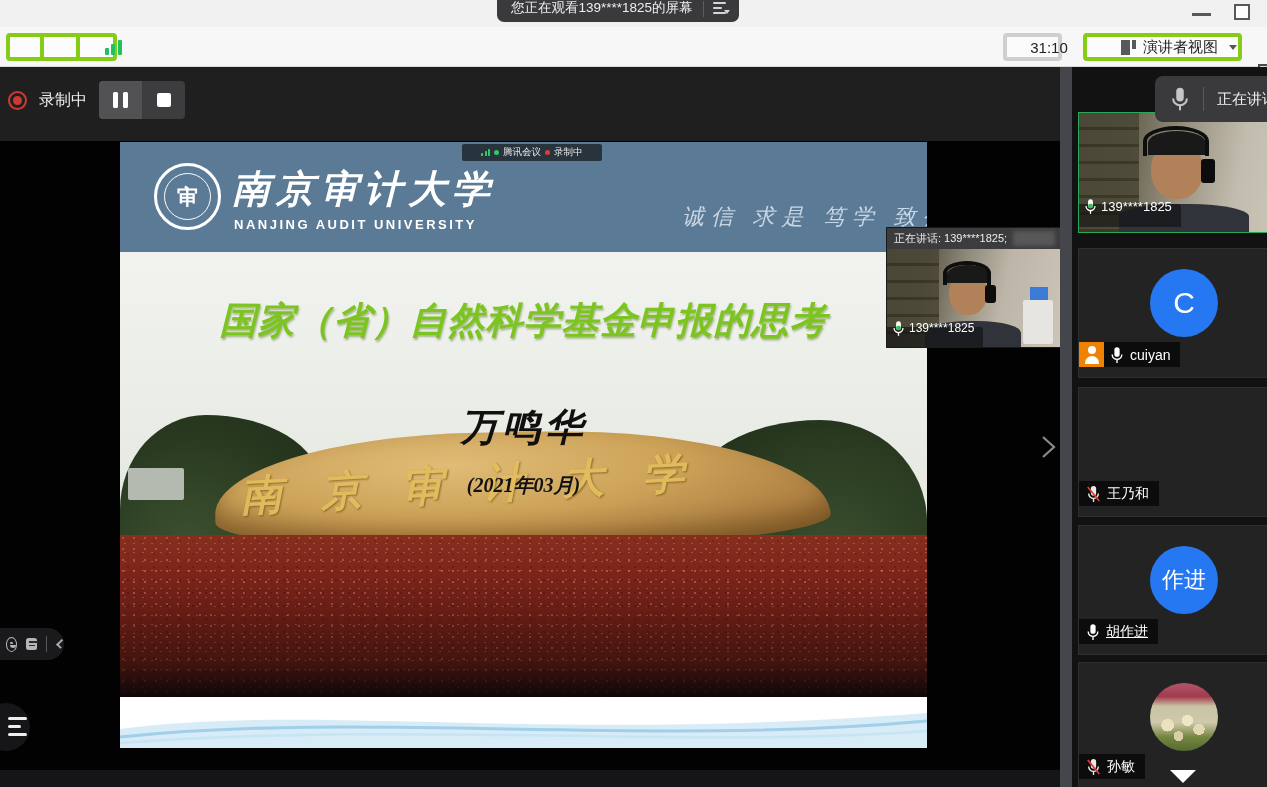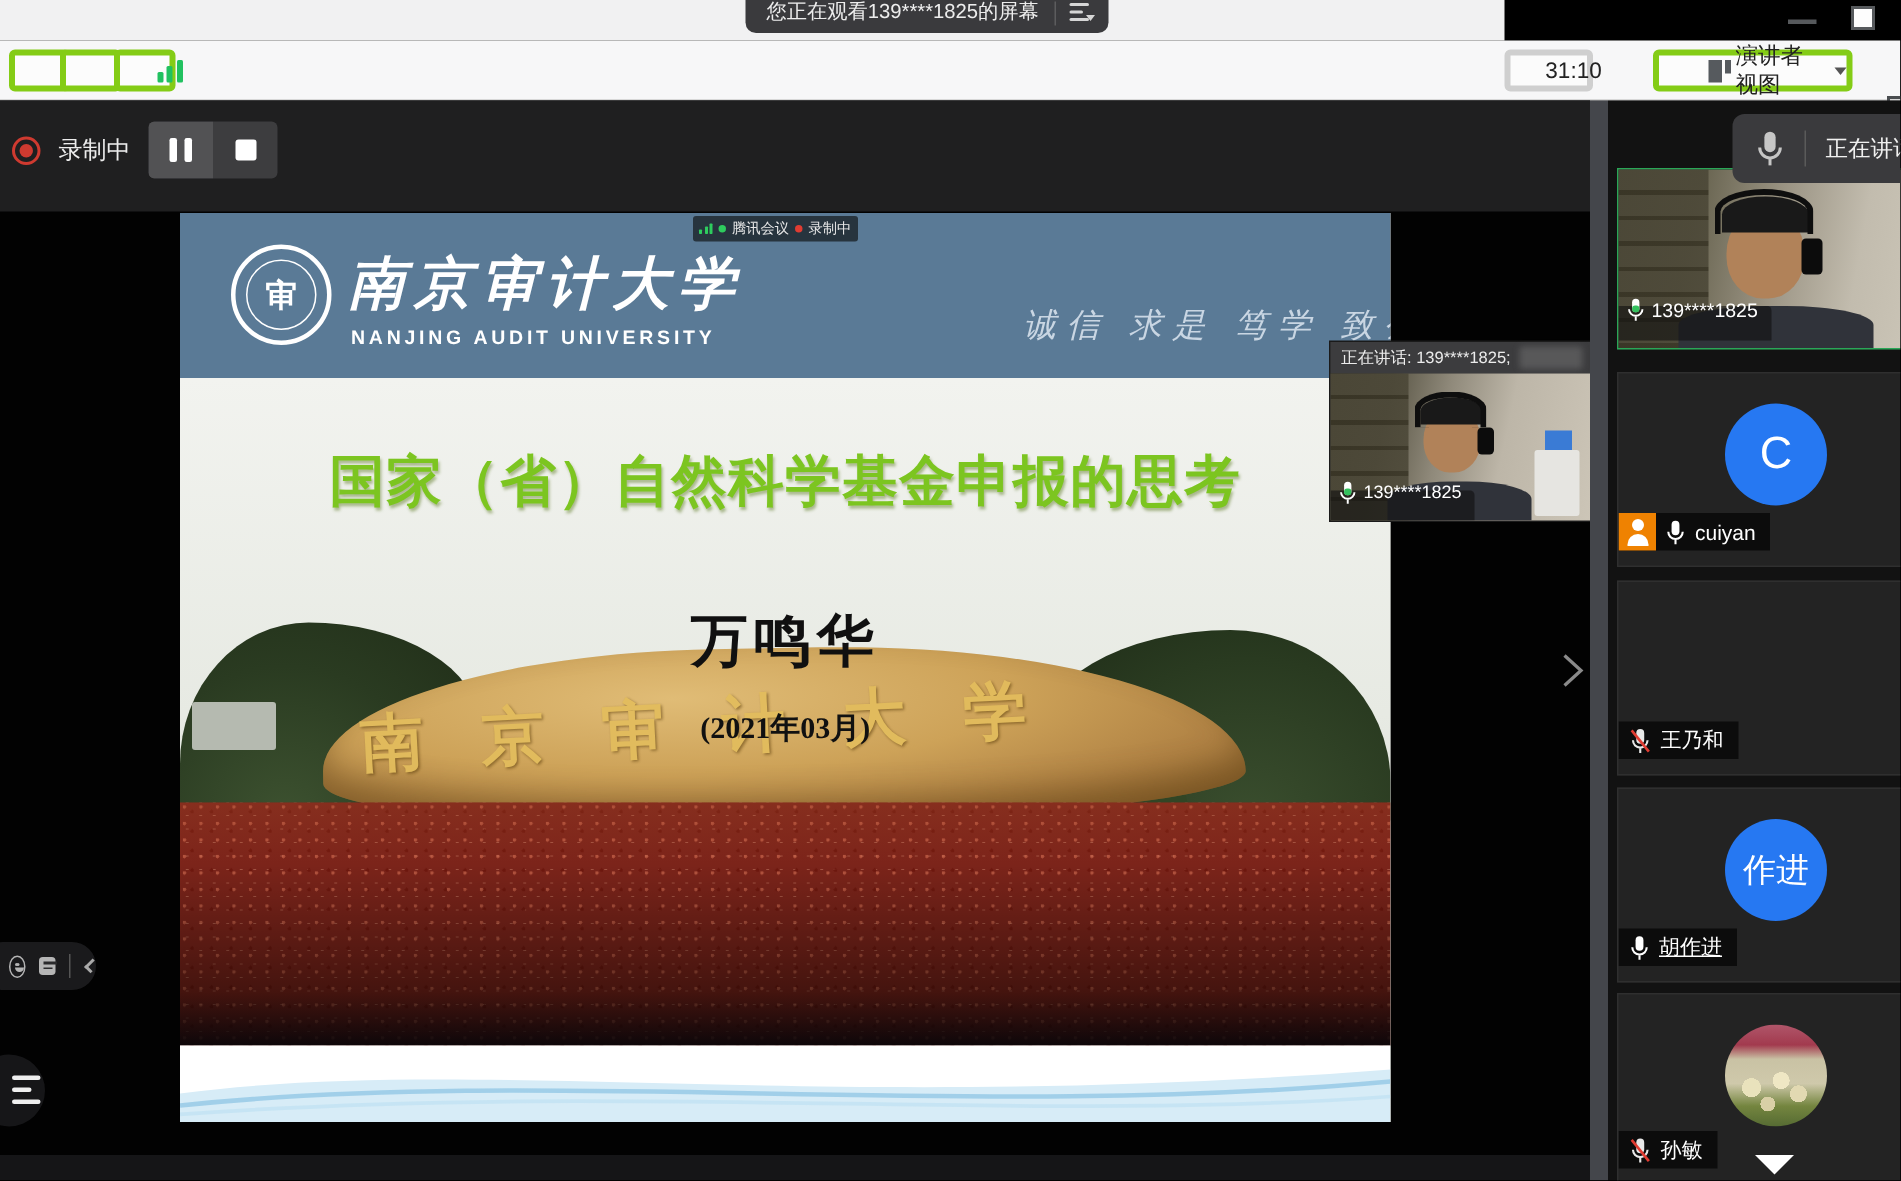--- a/index.html
+++ b/index.html
@@ -2,21 +2,21 @@
 <html><head>
 <meta charset="utf-8">
 <style>
   * { margin:0; padding:0; box-sizing:border-box; }
   html,body { width:1267px; height:787px; overflow:hidden; background:#000;
               font-family:"Liberation Sans", sans-serif; }
   .abs { position:absolute; }
   .screen { position:relative; width:1267px; height:787px; background:#000; overflow:hidden; }
 
   
-  .titlebar { left:0; top:0; width:1003px; height:27px; background:#f1f1f2; }
+  .titlebar { left:0; top:0; width:1267px; height:27px; background:#f1f1f2; }
   .banner-pill { left:497px; top:-10px; height:32px; background:#3a3a3d; border-radius:7px;
     display:flex; align-items:flex-end; padding:0 10px 5px 14px; color:#ededed; font-size:13.5px; }
   .banner-sep { width:1px; height:16px; background:#5c5c5e; margin:0 9px 0 10px; align-self:flex-end; }
   .banner-menu { width:16px; height:13px; position:relative; margin-bottom:2px; }
   .banner-menu i { position:absolute; left:0; height:1.8px; background:#d6d6d6; border-radius:1px; }
   .banner-menu i:nth-child(1){ top:0; width:13px; }
   .banner-menu i:nth-child(2){ top:5px; width:9px; }
   .banner-menu i:nth-child(3){ top:10px; width:13px; }
   .banner-caret { position:absolute; right:-1px; bottom:1px; width:0; height:0;
     border-left:3.5px solid transparent; border-right:3.5px solid transparent; border-top:4px solid #d6d6d6; }
@@ -31,21 +31,21 @@
   .info-circle { width:19px; height:19px; border-radius:50%; background:#62666b; position:relative; }
   .info-circle i { position:absolute; left:8px; background:#fff; border-radius:1px; }
   .info-dot { top:3.5px; width:3px; height:3px; }
   .info-bar { top:8px; width:3px; height:7px; }
   .shield-btn { left:40px; width:29px; }
   .signal-btn { left:76px; width:31px; }
   .sig-bars { display:flex; align-items:flex-end; gap:2.5px; }
   .sig-bars i { width:4px; background:#21c160; border-radius:1px; }
   .sig-bars i:nth-child(1){height:7px;} .sig-bars i:nth-child(2){height:11px;} .sig-bars i:nth-child(3){height:15px;}
   .timer-box { left:1003px; width:59px; font-size:15px; color:#222; background:#fbfbfb; border-color:#cfcfcf; }
-  .view-btn { left:1083px; width:133px; gap:7px; font-size:15px; color:#222;margin-left:19px; }
+  .view-btn { left:1083px; width:159px; gap:7px; font-size:15px; color:#222; }
   .layout-icon { width:15px; height:15px; position:relative; }
   .layout-icon i { position:absolute; background:#565a5e; }
   .layout-icon i:nth-child(1){ left:0; top:0; width:9px; height:15px; }
   .layout-icon i:nth-child(2){ left:11px; top:0; width:4px; height:9px; }
   .view-caret { width:0; height:0; border-left:4.5px solid transparent; border-right:4.5px solid transparent;
     border-top:5px solid #555; margin-left:4px; }
   .expand-part { left:1258px; top:37px; width:14px; height:14px;
     border-top:2.5px solid #4a4d50; border-left:2.5px solid #4a4d50; }
 
   
@@ -68,29 +68,29 @@
   .seal { position:absolute; left:34px; top:21px; width:67px; height:67px; border:3px solid #fff; border-radius:50%; }
   .seal-inner { position:absolute; left:7px; top:7px; width:47px; height:47px; border:1.5px solid #fff;
     border-radius:50%; display:flex; align-items:center; justify-content:center; color:#fff;
     font-size:21px; font-weight:700; }
   .uni-cn { position:absolute; left:112px; top:22px; color:#fff; font-size:38px; font-weight:700;
     font-style:italic; letter-spacing:6px; font-family:"Liberation Serif", serif; }
   .uni-en { position:absolute; left:114px; top:75px; color:#fff; font-size:13px; font-weight:700; letter-spacing:2.5px; }
   .motto { position:absolute; left:562px; top:60px; color:#c9d6e3; font-size:22px; font-style:italic;
     letter-spacing:7px; font-family:"Liberation Serif", serif; white-space:nowrap; }
   .slide-badge { position:absolute; left:342px; top:2px; height:17px; background:rgba(35,46,54,.92);
-    border-radius:2px; display:flex; align-items:center; gap:4px; padding:0 4px; color:#e8e8e8; font-size:9.5px; }
+    border-radius:2px; display:flex; align-items:center; gap:4px; padding:0 19px; color:#e8e8e8; font-size:9.5px; }
   .mini-bars { display:flex; align-items:flex-end; gap:1.5px; }
   .mini-bars i { width:2px; background:#2ecc5e; border-radius:.5px; }
   .mini-bars i:nth-child(1){height:3px;} .mini-bars i:nth-child(2){height:5px;} .mini-bars i:nth-child(3){height:7px;}
   .dot-green { width:5px; height:5px; border-radius:50%; background:#2ecc5e; }
   .dot-red { width:5px; height:5px; border-radius:50%; background:#e03c32; }
 
   .slide-body { position:absolute; left:0; top:110px; width:807px; height:496px;
-    background:linear-gradient(180deg,#f2f3ef 0%,#e7eae3 45%,#dde1da 72%,#d3d8cd 100%); }
+    background:linear-gradient(180deg,#f2f3ef 0%,#e7eae3 45%,#dde1da 72%,#d3d8cd 100%);font-style:italic; }
   .slide-title { position:absolute; left:0; top:44px; width:807px; text-align:center;
     font-size:37px; font-weight:700; color:#7cc520; letter-spacing:1px;
     text-shadow:1px 2px 2px rgba(85,115,25,.45); }
   .tree { position:absolute; background:#2c3d24; }
   .tree-left { left:0; top:163px; width:200px; height:132px;
     background:radial-gradient(ellipse at 35% 100%, #3d5230 0%, #2a3b21 55%, #202d18 100%);
     border-radius:45% 60% 0 0 / 75% 55% 0 0; }
   .tree-right { left:570px; top:168px; width:237px; height:127px;
     background:radial-gradient(ellipse at 60% 100%, #3a4e2e 0%, #293a20 60%, #1e2b17 100%);
     border-radius:55% 45% 0 0 / 60% 80% 0 0; }

